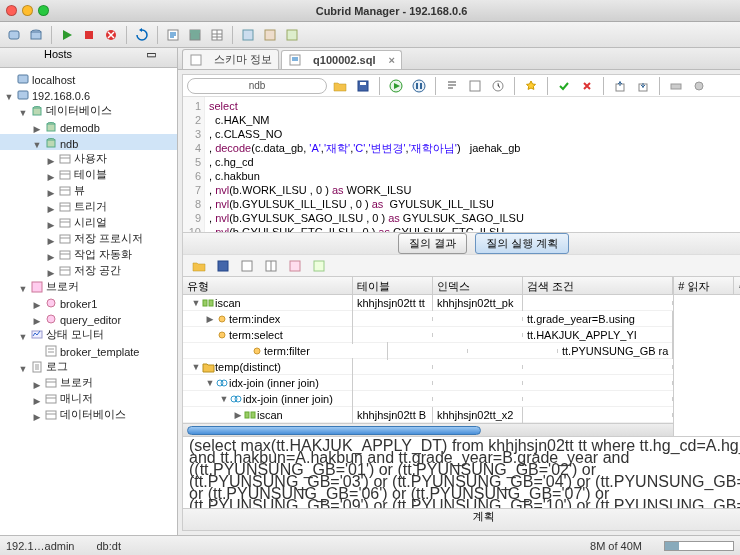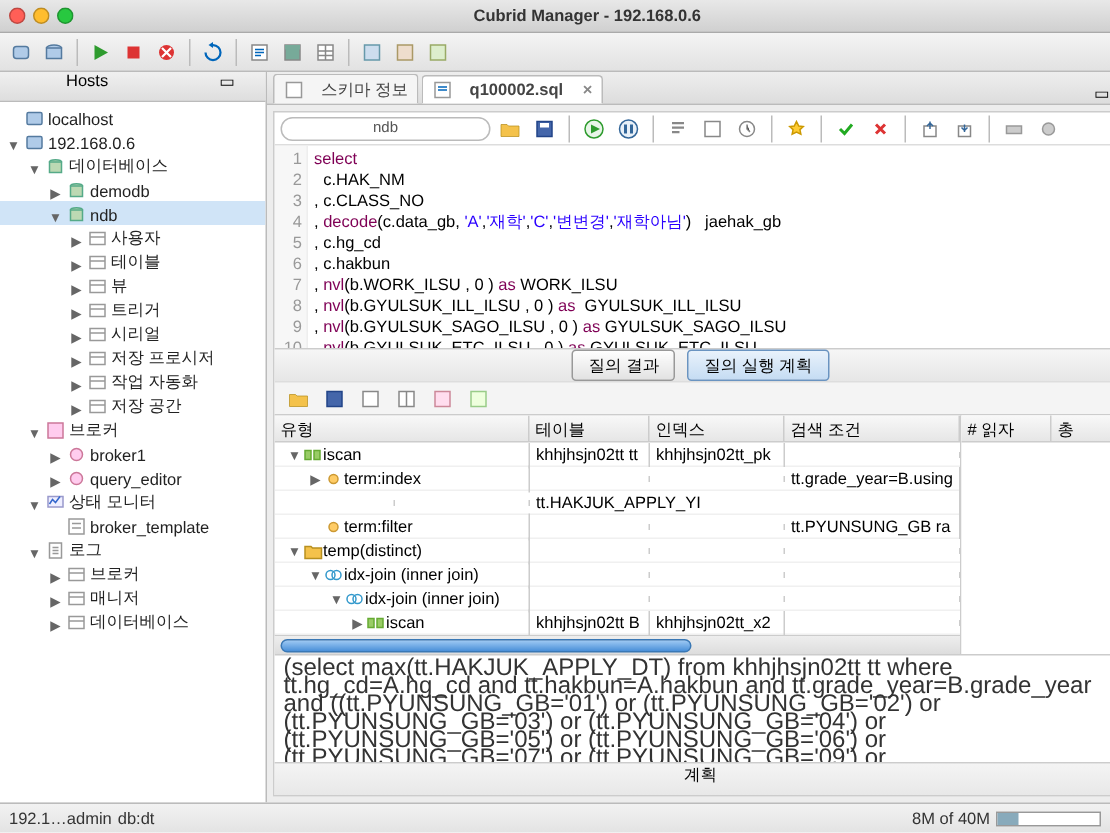--- a/index.html
+++ b/index.html
@@ -73,21 +73,21 @@
 .hscroll .thumb { position:absolute; left:4px; top:2px; height:9px; width:60%; background:linear-gradient(#9ec9f3,#4a90d9); border-radius:5px; border:1px solid #3a78b5; }
 
 
 .sqlpanel { height:72px; background:#fff; border-top:1px solid #ccc; padding:3px 6px; font-size:16px; color:#333; overflow:hidden; line-height:12px; }
 
 
 .plan-footer { height:22px; display:flex; align-items:center; padding:0 6px; gap:6px; border-top:1px solid #ccc; background:linear-gradient(#f4f4f4,#e8e8e8);flex-direction:column; }
 .plan-footer .spacer { flex:1; }
 
 
-.status { height:20px; background:linear-gradient(#f2f2f2,#e3e3e3); border-top:1px solid #bbb; display:flex; align-items:center; padding:0 6px; gap:4px; color:#333; }
+.status { height:20px; background:linear-gradient(#f2f2f2,#e3e3e3); border-top:1px solid #bbb; display:flex; align-items:center; padding:0 6px; gap:22px; color:#333; }
 
 
 .isvg { width:14px; height:14px; }
 .ifolder { fill:#f4c24b; stroke:#b8901f; stroke-width:.5; }
 .idb { fill:#b0cbe8; stroke:#547a9f; }
 .iplay polygon { fill:#2e9b2e; }
 .istop rect { fill:#d33; }
 .igrid rect { fill:#7a9; }
 </style>
 </head>
@@ -602,26 +602,35 @@
                       <circle cx="7" cy="7" r="3" fill="#fc6" stroke="#c93"></circle>
                     </svg>
                   </span>
                   <span>term:index</span>
                 </div>
                 <div class="gcell" style="width: 80px;"></div>
                 <div class="gcell" style="width: 90px;"></div>
                 <div class="gcell" style="flex: 1 1 0%;">tt.grade_year=B.using</div>
               </div>
               <div class="prow">
+                <div class="gcell c0" style="width: 170px; padding-left: 22px;">
+                  <span class="tw"></span>
+                  <span class="ic">
+                    <svg width="14" height="14">
+                      <circle cx="7" cy="7" r="3" fill="#fc6" stroke="#c93"></circle>
+                    </svg>
+                  </span>
+                  <span>term:select</span>
+                </div>
                 <div class="gcell" style="width: 80px;"></div>
                 <div class="gcell" style="width: 90px;"></div>
                 <div class="gcell" style="flex: 1 1 0%;">tt.HAKJUK_APPLY_YI</div>
               </div>
               <div class="prow">
-                <div class="gcell c0" style="width: 170px; padding-left: 22px;">
+                <div class="gcell c0" style="width: 170px; padding-left: 22px; margin-left: 35px;">
                   <span class="tw"></span>
                   <span class="ic">
                     <svg width="14" height="14">
                       <circle cx="7" cy="7" r="3" fill="#fc6" stroke="#c93"></circle>
                     </svg>
                   </span>
                   <span>term:filter</span>
                 </div>
                 <div class="gcell" style="width: 80px;"></div>
                 <div class="gcell" style="width: 90px;"></div>

